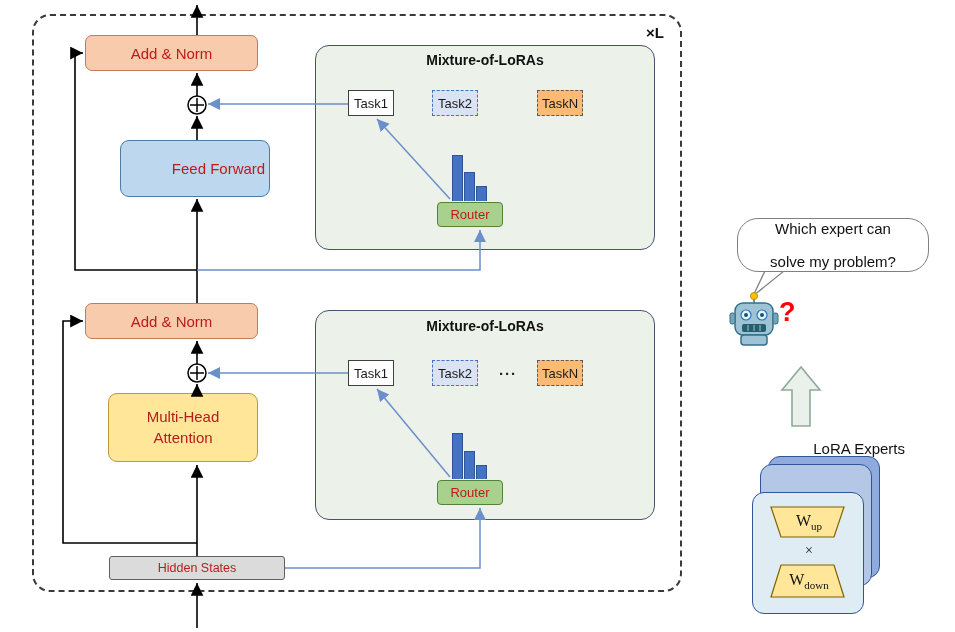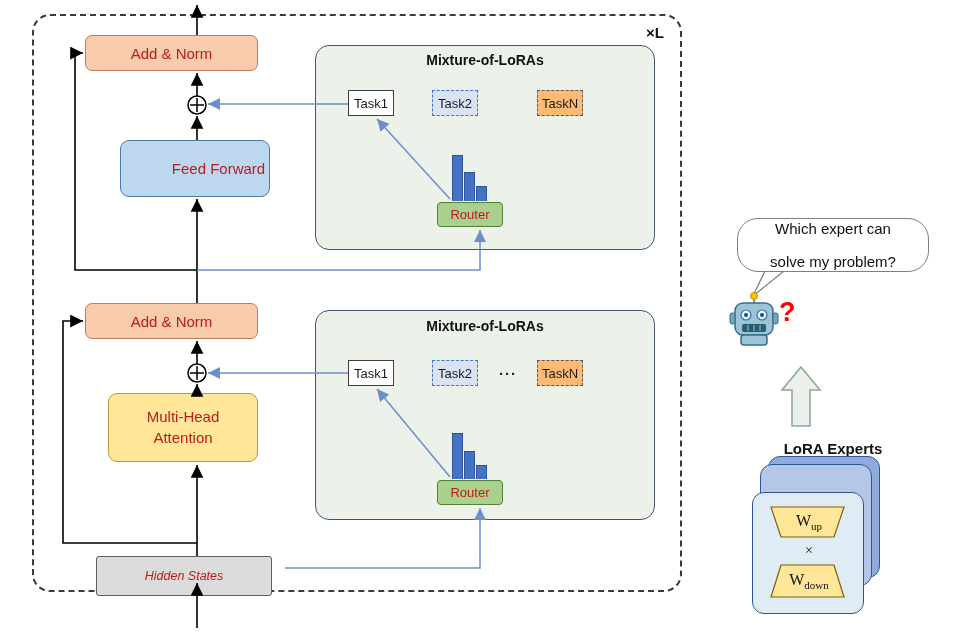--- a/index.html
+++ b/index.html
@@ -22,21 +22,21 @@
   .task2 { background:#DAE3F3; border:1.6px dashed #4472C4; }
   .taskn { background:#fdba74; border:1.6px dashed #595959; }
   .dots { position:absolute; font-size:15px; font-weight:bold; letter-spacing:1px; color:#222; }
   .router { background:#A9D18E; border:1.4px solid #538135; border-radius:4px; font-size:13px; }
   .bars { position:absolute; display:flex; align-items:flex-end; gap:1px; }
   .bar { width:11px; background:#4472C4; border:1px solid #2F5597; border-bottom:none; }
   .speech { position:absolute; background:#fff; border:1.5px solid #808080; border-radius:21px;
             font-size:15px; line-height:1.3; z-index:10; display:flex; flex-direction:column;
             justify-content:space-between; text-align:center; color:#111; }
   .qmark { position:absolute; color:#FF0000; font-weight:bold; font-size:27px; z-index:6; }
-  .experts-title { position:absolute; font-weight:bold; font-size:15px; text-align:center; color:#111; }
+  .experts-title { position:absolute; font-weight:normal; font-size:15px; text-align:right; color:#111; }
   .card { position:absolute; width:112px; height:122px; border-radius:12px; border:1.6px solid #2F5597; }
   .card-back { background:#8FAADC; }
   .card-mid { background:#B4C7E7; }
   .card-front { background:#E0ECF4; }
   .wlabel { position:absolute; width:112px; text-align:center;
             font-family:"Liberation Serif", serif; font-size:16px; color:#111; }
   .wlabel sub { font-size:11px; }
   .times { position:absolute; width:112px; text-align:center;
            font-family:"Liberation Serif", serif; font-size:14px; color:#111; }
   .overlay { position:absolute; left:0; top:0; z-index:5; pointer-events:none; }
@@ -49,21 +49,21 @@
   <div class="abs frame" style="left:32px; top:14px; width:650px; height:578px;"></div>
   <div class="abs repeat-label" style="left:646px; top:24px;">×L</div>
 
   <div class="box add-norm" style="left:85px; top:35px; width:173px; height:36px;">Add &amp; Norm</div>
   <div class="box feed-forward" style="left:120px; top:140px; width:150px; height:57px;padding-left:47px;">Feed Forward</div>
   <div class="box add-norm" style="left:85px; top:303px; width:173px; height:36px;">Add &amp; Norm</div>
   <div class="box attention" style="left:108px; top:393px; width:150px; height:69px; flex-direction:column;">
     <div>Multi-Head</div>
     <div>Attention</div>
   </div>
-  <div class="box hidden-states" style="left:96px; top:556px; width:176px; height:40px;font-style:italic;">Hidden States</div>
+  <div class="box hidden-states" style="left:109px; top:556px; width:176px; height:24px;">Hidden States</div>
 
   <div class="moe-panel" style="left:315px; top:45px; width:340px; height:205px;"></div>
   <div class="moe-title" style="left:315px; top:52px;">Mixture-of-LoRAs</div>
   <div class="task task1" style="left:348px; top:90px;">Task1</div>
   <div class="task task2" style="left:432px; top:90px;">Task2</div>
   <div class="task taskn" style="left:537px; top:90px;">TaskN</div>
   <div class="bars" style="left:452px; top:155px; height:46px;">
     <div class="bar" style="height: 46px;"></div>
     <div class="bar" style="height: 29px;"></div>
     <div class="bar" style="height: 15px;"></div>

